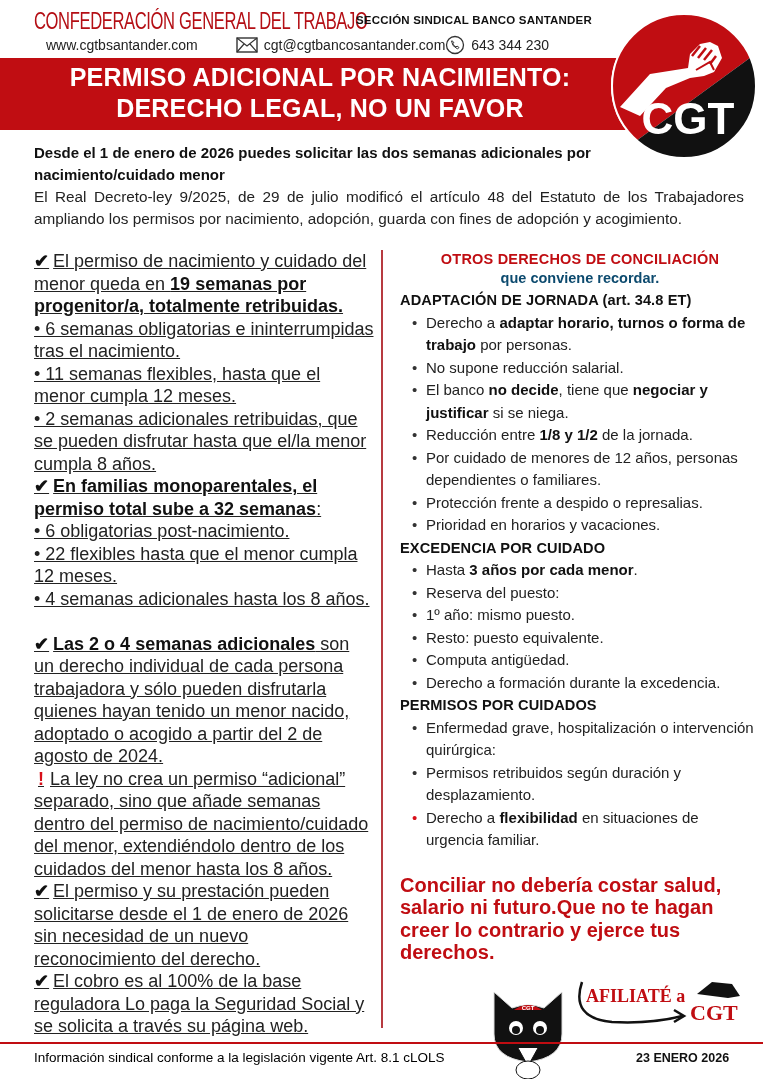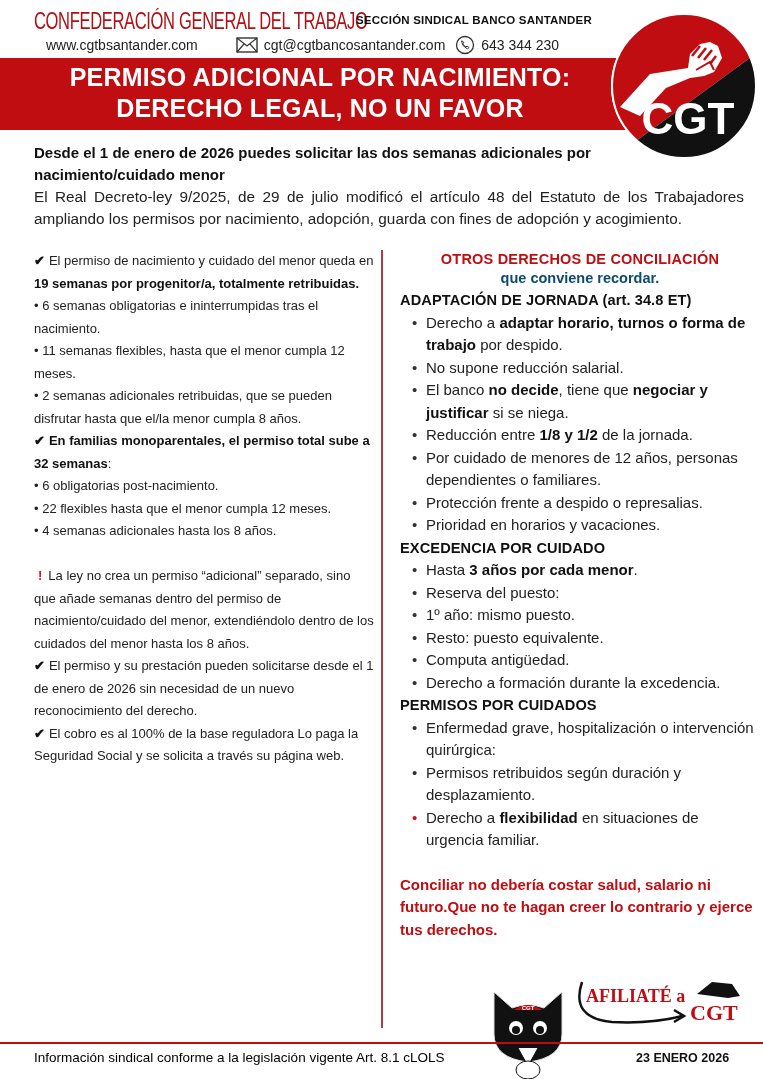--- a/index.html
+++ b/index.html
@@ -4,48 +4,48 @@
 <style>
   * { box-sizing: border-box; margin: 0; padding: 0; }
   html, body { width: 763px; height: 1079px; background: #ffffff; overflow: hidden; }
   body { position: relative; font-family: "Liberation Sans", sans-serif; color: #1a1a1a; }
 
   .org-title { position: absolute; left: 34px; top: 8px; font-family: "Liberation Sans", sans-serif; font-size: 23px; color: #b40e14; letter-spacing: -0.5px; transform: scaleX(0.72); transform-origin: left top; white-space: nowrap; line-height: 26px; }
   .section-name { position: absolute; left: 356px; top: 14px; font-size: 11.5px; font-weight: bold; color: #111; white-space: nowrap; letter-spacing: 0.2px; }
   .contact-row { position: absolute; left: 46px; top: 35px; font-size: 14px; color: #222; white-space: nowrap; display: flex; align-items: center; }
   .contact-row .web { margin-right: 38px; }
   .contact-row .ico { display: inline-flex; align-items: center; margin-right: 6px; }
-  .contact-row .mail { margin-right: 10px; }
+  .contact-row .mail { }
 
   .banner { position: absolute; left: 0; top: 58px; width: 700px; height: 72px; background: #c00d12; }
   .banner-text { position: absolute; left: 30px; top: 62px; width: 580px; text-align: center; color: #fff; font-weight: bold; font-size: 25px; line-height: 31px; letter-spacing: 0.2px; }
 
   .logo { position: absolute; left: 610px; top: 12px; width: 148px; height: 148px; }
 
   .intro-bold { position: absolute; left: 34px; top: 142px; width: 620px; font-weight: bold; font-size: 15px; line-height: 22px; color: #111; }
   .intro-text { position: absolute; left: 34px; top: 186px; width: 710px; font-size: 15.3px; line-height: 22.3px; text-align: justify; color: #222; }
 
-  .col-left { position: absolute; left: 34px; top: 250px; width: 340px; font-size: 13px; line-height: 22.5px; color: #222; }
+  .col-left { position: absolute; left: 34px; top: 250px; width: 340px; font-size: 18px; line-height: 22.5px; color: #222; text-decoration: underline; }
   .col-left p { margin: 0; }
   .col-left .spacer { height: 22.5px; }
   .check { font-weight: bold; color: #111; margin-right: 4px; }
   .warn { color: #d8101a; font-weight: bold; margin: 0 6px 0 4px; }
   b { color: #111; }
 
   .divider { position: absolute; left: 381px; top: 250px; width: 2px; height: 778px; background: #b73a40; }
 
   .col-right { position: absolute; left: 400px; top: 250px; width: 360px; font-size: 15px; line-height: 22.5px; color: #222; }
   .col-right .rh1 { text-align: center; color: #c00d12; font-weight: bold; font-size: 14.5px; line-height: 19px; letter-spacing: 0.2px; }
   .col-right .rh2 { text-align: center; color: #0c4a6e; font-weight: bold; font-size: 14.5px; line-height: 19px; margin-bottom: 1px; }
   .col-right .sec-h { font-weight: bold; color: #111; font-size: 14.6px; line-height: 22.5px; letter-spacing: 0.1px; }
   .col-right ul { list-style: none; padding-left: 12px; }
   .col-right li { position: relative; padding-left: 14px; }
   .col-right li::before { content: "•"; position: absolute; left: 0; top: 0; color: #333; }
   .col-right li.red::before { color: #d8101a; }
-  .closing { margin-top: 22px; color: #c00d12; font-weight: bold; font-size: 15px; line-height: 22.5px; }
+  .closing { margin-top: 22px; color: #c00d12; font-weight: bold; font-size: 20px; line-height: 22.5px; }
 
   .footer-line { position: absolute; left: 0; top: 1042px; width: 763px; height: 2px; background: #c00d12; }
   .footer-text { position: absolute; left: 34px; top: 1050px; font-size: 13.5px; color: #000000; white-space: nowrap; }
   .footer-date { position: absolute; left: 636px; top: 1051px; font-size: 12.5px; font-weight: bold; color: #111; white-space: nowrap; }
 
   .cat { position: absolute; left: 488px; top: 988px; width: 80px; height: 92px; }
   .afiliate { position: absolute; left: 572px; top: 978px; width: 170px; height: 60px; }
   .afiliate-text { position: absolute; left: 586px; top: 986px; font-family: "Liberation Serif", serif; font-weight: bold; font-size: 18px; color: #c00d12; white-space: nowrap; }
   .afiliate-cgt { position: absolute; left: 690px; top: 1000px; font-family: "Liberation Serif", serif; font-weight: bold; font-size: 22px; color: #c00d12; }
 </style>
@@ -109,39 +109,42 @@
   <p>• 11 semanas flexibles, hasta que el menor cumpla 12 meses.</p>
   <p>• 2 semanas adicionales retribuidas, que se pueden disfrutar hasta que el/la menor cumpla 8 años.</p>
   <p>
     <span class="check">✔</span><b>En familias monoparentales, el permiso total sube a 32 semanas</b><span>:</span>
   </p>
   <p>• 6 obligatorias post-nacimiento.</p>
   <p>• 22 flexibles hasta que el menor cumpla 12 meses.</p>
   <p>• 4 semanas adicionales hasta los 8 años.</p>
   <div class="spacer"></div>
   <p>
+    <span class="check">✔</span><b>Las 2 o 4 semanas adicionales</b><span> son un derecho individual de cada persona trabajadora y sólo pueden disfrutarla quienes hayan tenido un menor nacido, adoptado o acogido a partir del 2 de agosto de 2024.</span>
+  </p>
+  <p>
     <span class="warn">!</span><span>La ley no crea un permiso “adicional” separado, sino que añade semanas dentro del permiso de nacimiento/cuidado del menor, extendiéndolo dentro de los cuidados del menor hasta los 8 años.</span>
   </p>
   <p>
     <span class="check">✔</span><span>El permiso y su prestación pueden solicitarse desde el 1 de enero de 2026 sin necesidad de un nuevo reconocimiento del derecho.</span>
   </p>
   <p>
     <span class="check">✔</span><span>El cobro es al 100% de la base reguladora Lo paga la Seguridad Social y se solicita a través su página web.</span>
   </p>
 </div>
 
 <div class="divider"></div>
 
 <div class="col-right">
   <div class="rh1">OTROS DERECHOS DE CONCILIACIÓN</div>
   <div class="rh2">que conviene recordar.</div>
 
   <div class="sec-h">ADAPTACIÓN DE JORNADA (art. 34.8 ET)</div>
   <ul>
-    <li><span>Derecho a </span><b>adaptar horario, turnos o forma de trabajo</b><span> por despido.</span></li>
+    <li><span>Derecho a </span><b>adaptar horario, turnos o forma de trabajo</b><span> por personas.</span></li>
     <li>No supone reducción salarial.</li>
     <li><span>El banco </span><b>no decide</b><span>, tiene que </span><b>negociar y justificar</b><span> si se niega.</span></li>
   </ul>
 
   <ul>
     <li><span>Reducción entre </span><b>1/8 y 1/2</b><span> de la jornada.</span></li>
     <li>Por cuidado de menores de 12 años, personas dependientes o familiares.</li>
     <li>Protección frente a despido o represalias.</li>
     <li>Prioridad en horarios y vacaciones.</li>
   </ul>

